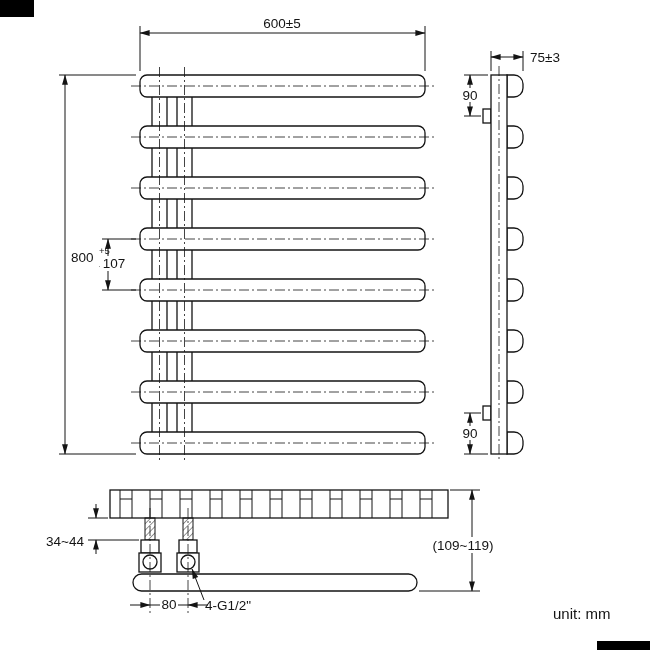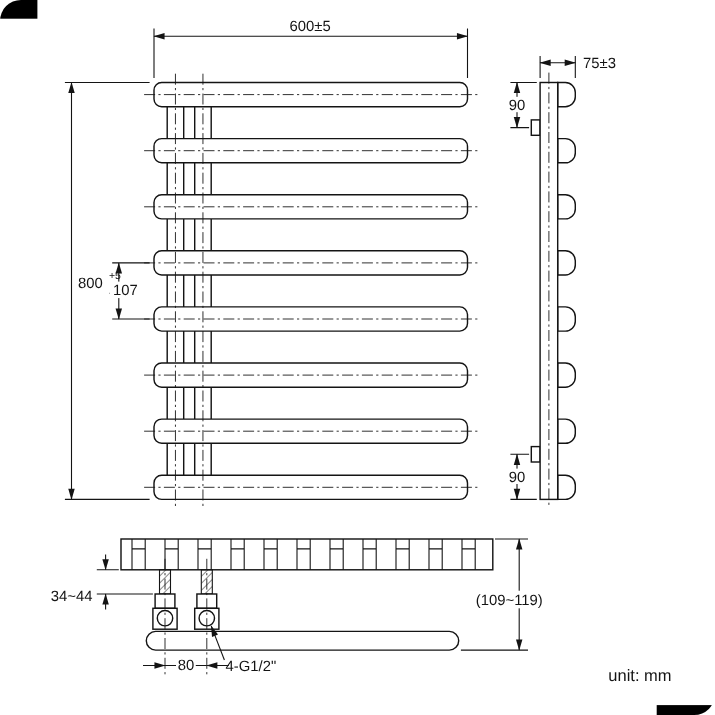--- a/index.html
+++ b/index.html
@@ -1,16 +1,16 @@
 <!DOCTYPE html>
 <html><head>
 <meta charset="utf-8">
 <style>
   html,body{margin:0;padding:0;background:#fff;}
-  .canvas{position:relative;width:650px;height:650px;background:#ffffff;overflow:hidden;border-radius:19px;}
+  .canvas{position:relative;width:650px;height:650px;background:#ffffff;overflow:hidden;}
   svg{display:block;}
   .part{fill:#ffffff;stroke:#141414;stroke-width:1.3;}
   .ln{fill:none;stroke:#141414;stroke-width:1.3;}
   .dim{fill:none;stroke:#141414;stroke-width:1;}
   .cl{fill:none;stroke:#141414;stroke-width:0.8;stroke-dasharray:10 3 2 3;}
   .dtxt{font-family:"Liberation Sans",sans-serif;font-size:13.5px;fill:#141414;}
   .tol{font-family:"Liberation Sans",sans-serif;font-size:9.5px;fill:#141414;}
   .utxt{font-family:"Liberation Sans",sans-serif;font-size:15px;fill:#141414;}
   .bg{fill:#ffffff;}
 </style>

